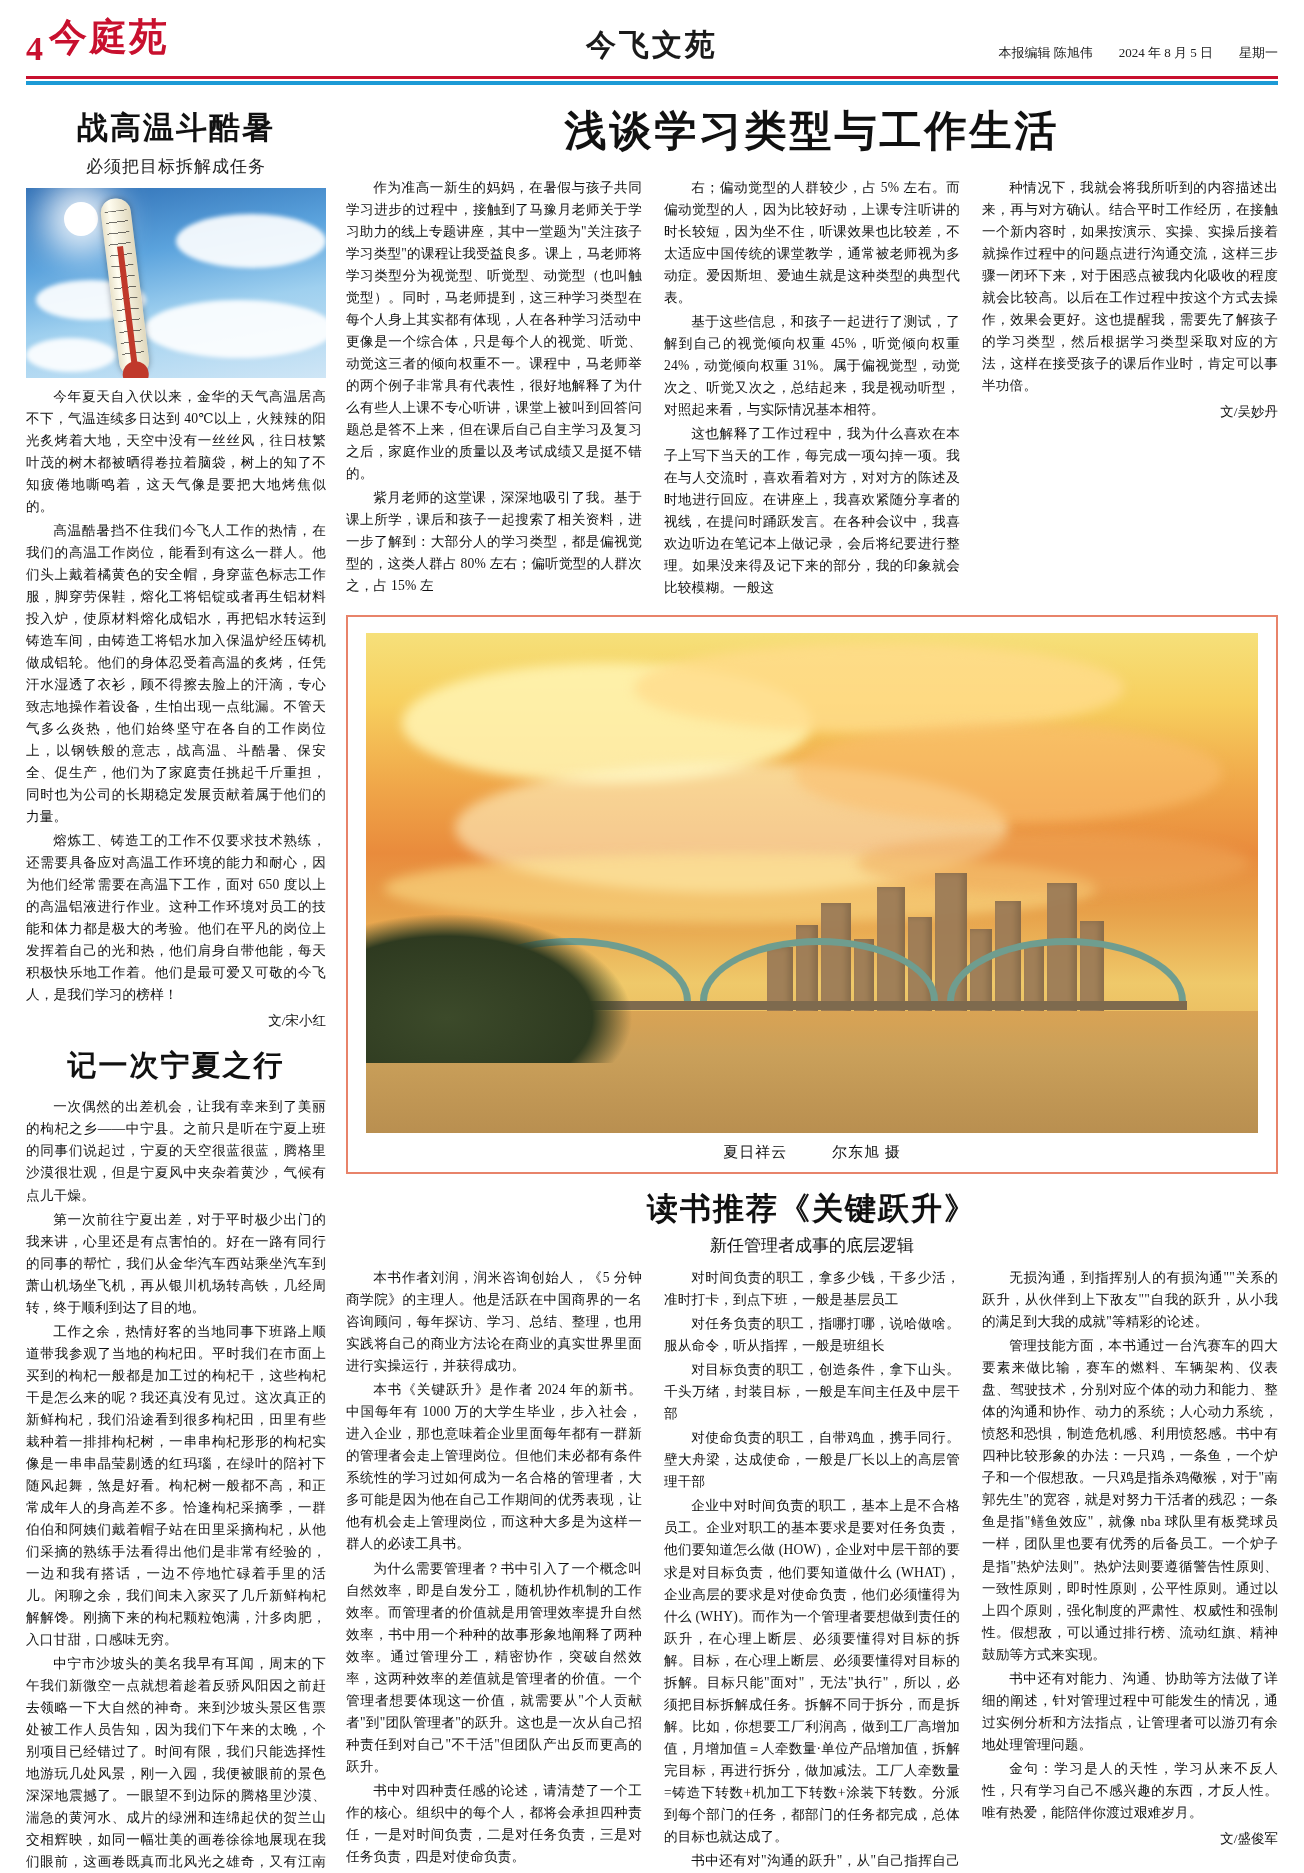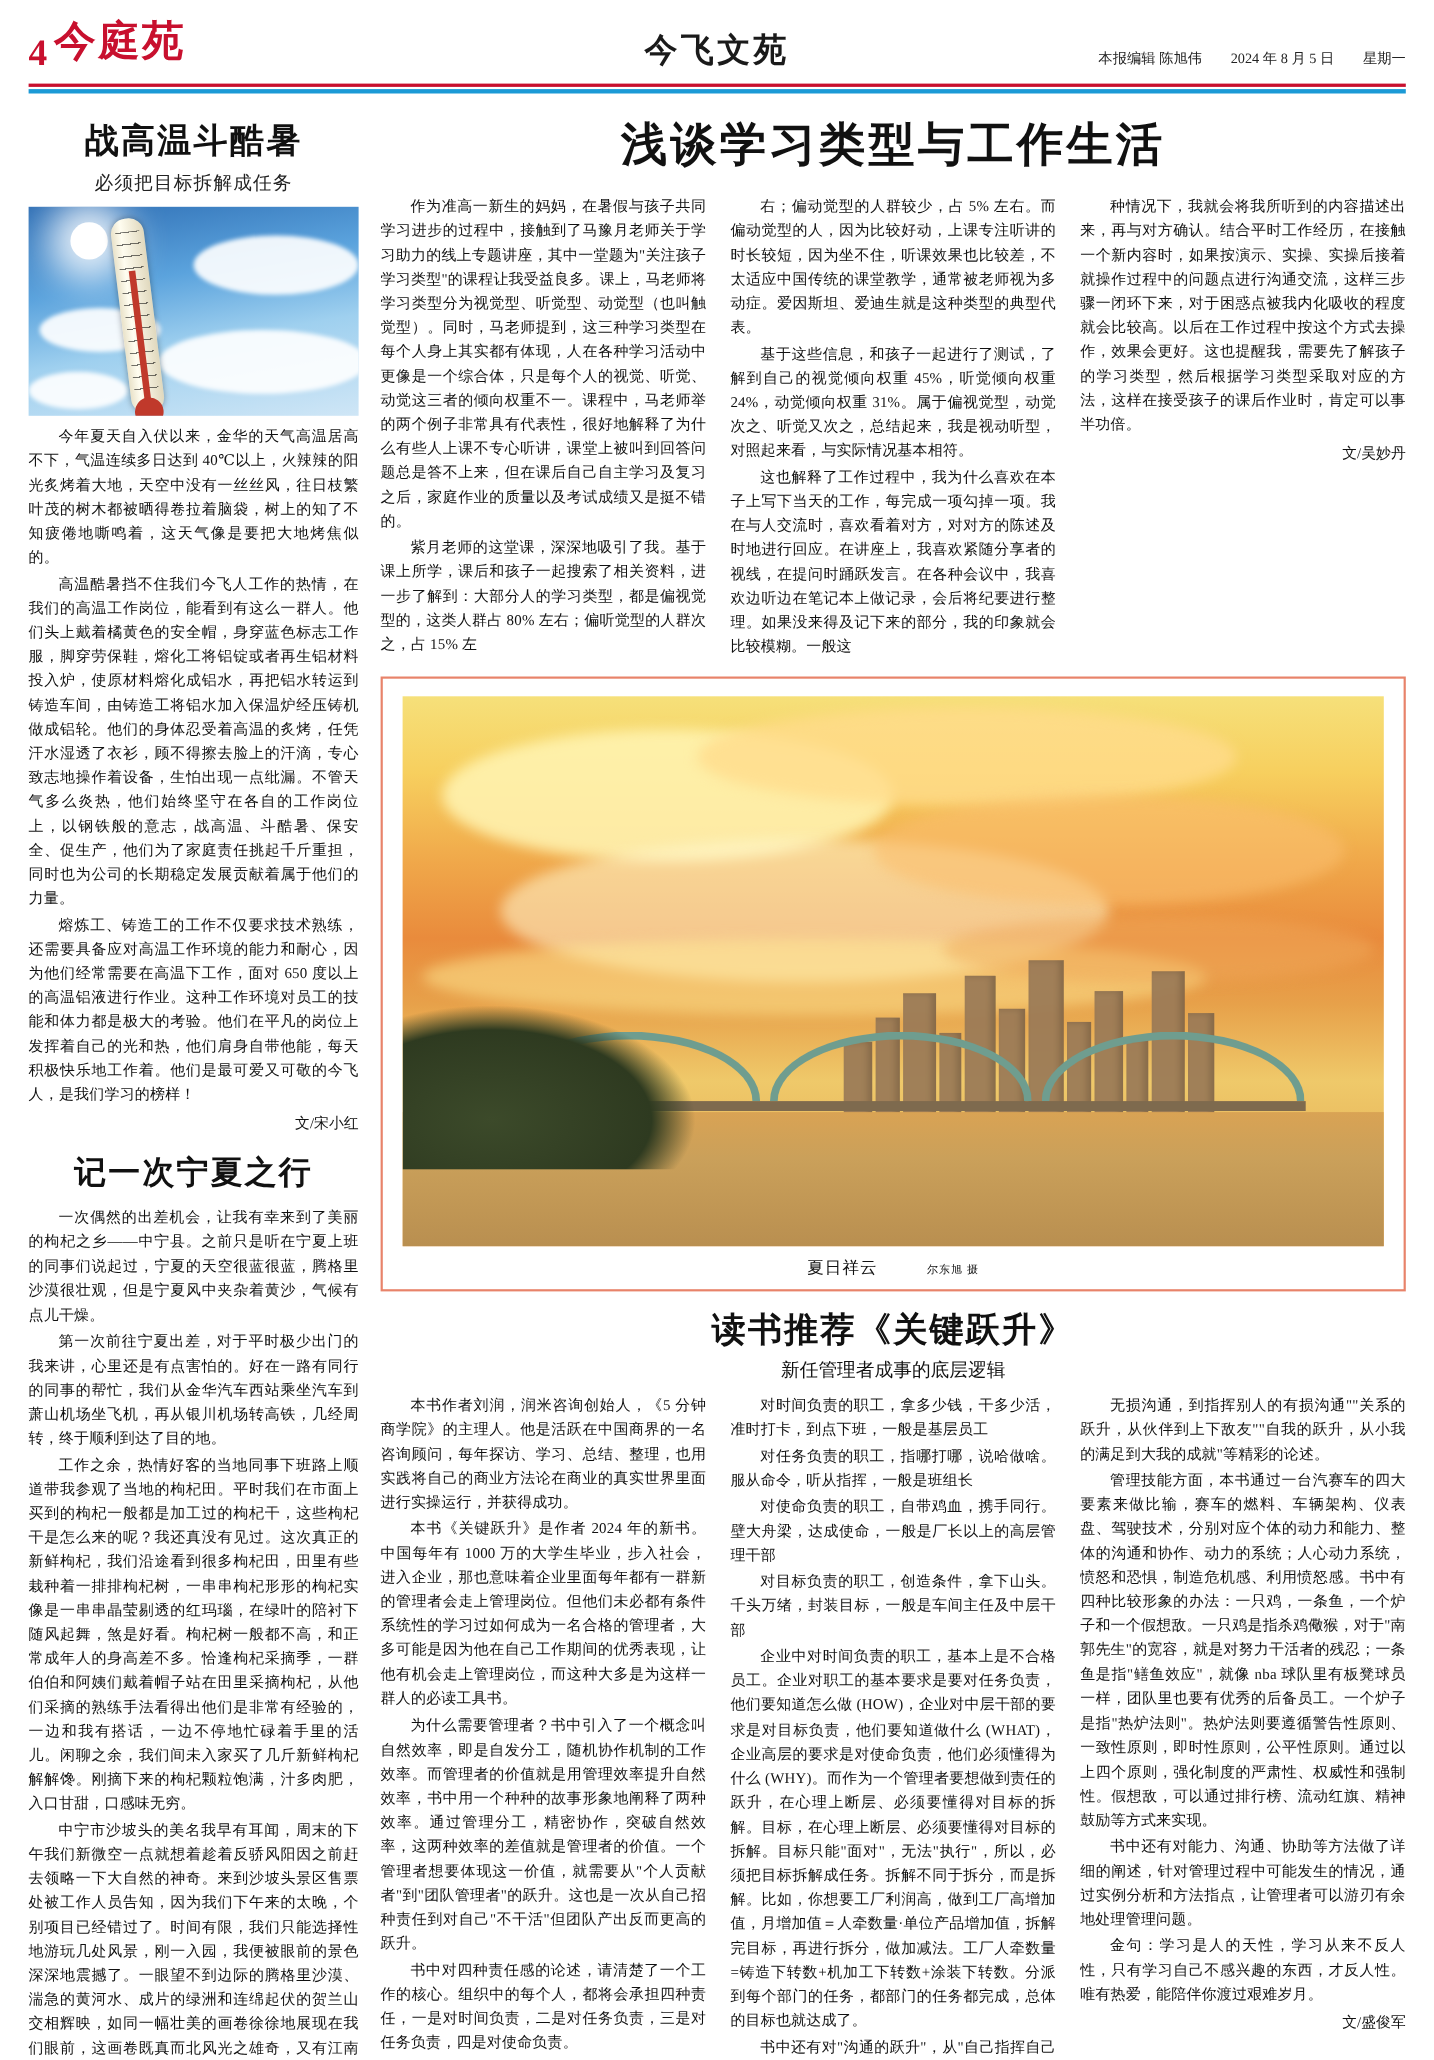--- a/index.html
+++ b/index.html
@@ -269,21 +269,21 @@
     left: 0; bottom: 70px;
     width: 30%; height: 150px;
     background: radial-gradient(ellipse at 30% 70%, #3c4a2a 0%, #2e3a20 55%, rgba(46,58,32,0) 70%);
   }
   .photo-caption {
     margin-top: 10px;
     font-size: 15px;
     text-align: center;
     letter-spacing: 1px;
   }
-  .photo-caption .credit { margin-left: 40px; font-size: 10px; }
+  .photo-caption .credit { margin-left: 40px; font-size: 15px; }
 
   .rec-headline {
     font-size: 31px;
     font-weight: bold;
     text-align: center;
     letter-spacing: 2px;
     margin: 14px 0 4px;
   }
   .rec-sub {
     font-size: 17px;
@@ -408,22 +408,22 @@
       <div style="display:flex; gap:22px;">
         <div style="flex:1">
           <p class="body">本书作者刘润，润米咨询创始人，《5 分钟商学院》的主理人。他是活跃在中国商界的一名咨询顾问，每年探访、学习、总结、整理，也用实践将自己的商业方法论在商业的真实世界里面进行实操运行，并获得成功。</p>
           <p class="body">本书《关键跃升》是作者 2024 年的新书。中国每年有 1000 万的大学生毕业，步入社会，进入企业，那也意味着企业里面每年都有一群新的管理者会走上管理岗位。但他们未必都有条件系统性的学习过如何成为一名合格的管理者，大多可能是因为他在自己工作期间的优秀表现，让他有机会走上管理岗位，而这种大多是为这样一群人的必读工具书。</p>
           <p class="body">为什么需要管理者？书中引入了一个概念叫自然效率，即是自发分工，随机协作机制的工作效率。而管理者的价值就是用管理效率提升自然效率，书中用一个种种的故事形象地阐释了两种效率。通过管理分工，精密协作，突破自然效率，这两种效率的差值就是管理者的价值。一个管理者想要体现这一价值，就需要从"个人贡献者"到"团队管理者"的跃升。这也是一次从自己招种责任到对自己"不干活"但团队产出反而更高的跃升。</p>
           <p class="body">书中对四种责任感的论述，请清楚了一个工作的核心。组织中的每个人，都将会承担四种责任，一是对时间负责，二是对任务负责，三是对任务负责，四是对使命负责。</p>
         </div>
         <div style="flex:1">
           <p class="body">对时间负责的职工，拿多少钱，干多少活，准时打卡，到点下班，一般是基层员工</p>
           <p class="body">对任务负责的职工，指哪打哪，说哈做啥。服从命令，听从指挥，一般是班组长</p>
+          <p class="body">对目标负责的职工，创造条件，拿下山头。千头万绪，封装目标，一般是车间主任及中层干部</p>
           <p class="body">对使命负责的职工，自带鸡血，携手同行。壁大舟梁，达成使命，一般是厂长以上的高层管理干部</p>
-          <p class="body">对目标负责的职工，创造条件，拿下山头。千头万绪，封装目标，一般是车间主任及中层干部</p>
           <p class="body">企业中对时间负责的职工，基本上是不合格员工。企业对职工的基本要求是要对任务负责，他们要知道怎么做 (HOW)，企业对中层干部的要求是对目标负责，他们要知道做什么 (WHAT)，企业高层的要求是对使命负责，他们必须懂得为什么 (WHY)。而作为一个管理者要想做到责任的跃升，在心理上断层、必须要懂得对目标的拆解。目标，在心理上断层、必须要懂得对目标的拆解。目标只能"面对"，无法"执行"，所以，必须把目标拆解成任务。拆解不同于拆分，而是拆解。比如，你想要工厂利润高，做到工厂高增加值，月增加值＝人牵数量·单位产品增加值，拆解完目标，再进行拆分，做加减法。工厂人牵数量=铸造下转数+机加工下转数+涂装下转数。分派到每个部门的任务，都部门的任务都完成，总体的目标也就达成了。</p>
           <p class="body">书中还有对"沟通的跃升"，从"自己指挥自己的</p>
         </div>
         <div style="flex:1">
           <p class="body">无损沟通，到指挥别人的有损沟通""关系的跃升，从伙伴到上下敌友""自我的跃升，从小我的满足到大我的成就"等精彩的论述。</p>
           <p class="body">管理技能方面，本书通过一台汽赛车的四大要素来做比输，赛车的燃料、车辆架构、仪表盘、驾驶技术，分别对应个体的动力和能力、整体的沟通和协作、动力的系统；人心动力系统，愤怒和恐惧，制造危机感、利用愤怒感。书中有四种比较形象的办法：一只鸡，一条鱼，一个炉子和一个假想敌。一只鸡是指杀鸡儆猴，对于"南郭先生"的宽容，就是对努力干活者的残忍；一条鱼是指"鳝鱼效应"，就像 nba 球队里有板凳球员一样，团队里也要有优秀的后备员工。一个炉子是指"热炉法则"。热炉法则要遵循警告性原则、一致性原则，即时性原则，公平性原则。通过以上四个原则，强化制度的严肃性、权威性和强制性。假想敌，可以通过排行榜、流动红旗、精神鼓励等方式来实现。</p>
           <p class="body">书中还有对能力、沟通、协助等方法做了详细的阐述，针对管理过程中可能发生的情况，通过实例分析和方法指点，让管理者可以游刃有余地处理管理问题。</p>
           <p class="body">金句：学习是人的天性，学习从来不反人性，只有学习自己不感兴趣的东西，才反人性。唯有热爱，能陪伴你渡过艰难岁月。</p>
           <div class="byline">文/盛俊军</div>
         </div>

